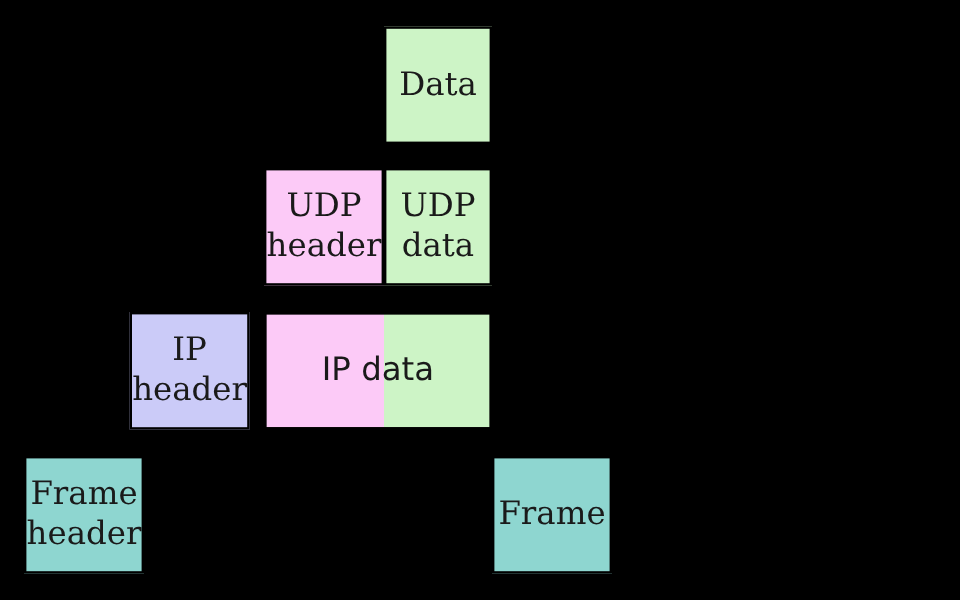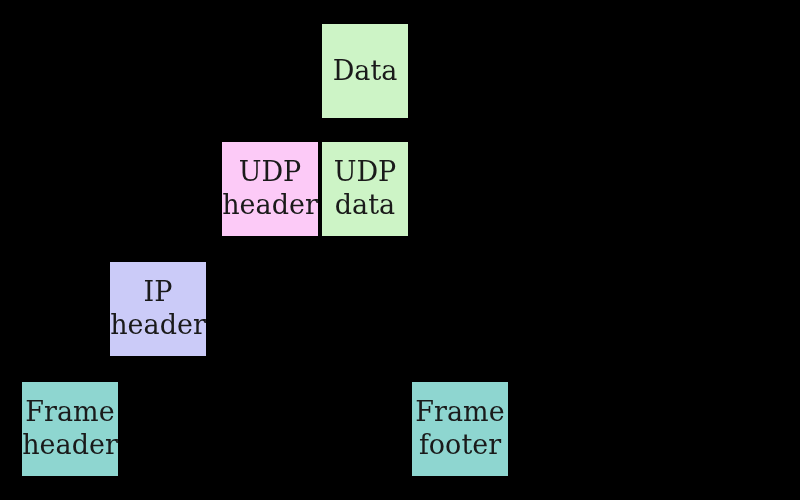--- a/index.html
+++ b/index.html
@@ -99,23 +99,25 @@
   </div>
   <div class="box box-udp-data">
     <span class="line">UDP</span>
     <span class="line">data</span>
   </div>
 
   <div class="box box-ip-header">
     <span class="line">IP</span>
     <span class="line">header</span>
   </div>
+  <div class="box box-ip-data sans">
+    <span class="line">IP data</span>
+  </div>
 
   <div class="box box-frame-header">
     <span class="line">Frame</span>
     <span class="line">header</span>
   </div>
   <div class="box box-frame-footer">
     <span class="line">Frame</span>
-    <span class="line">footer</span>
   </div>
 
 </div>
 
 </body></html>

